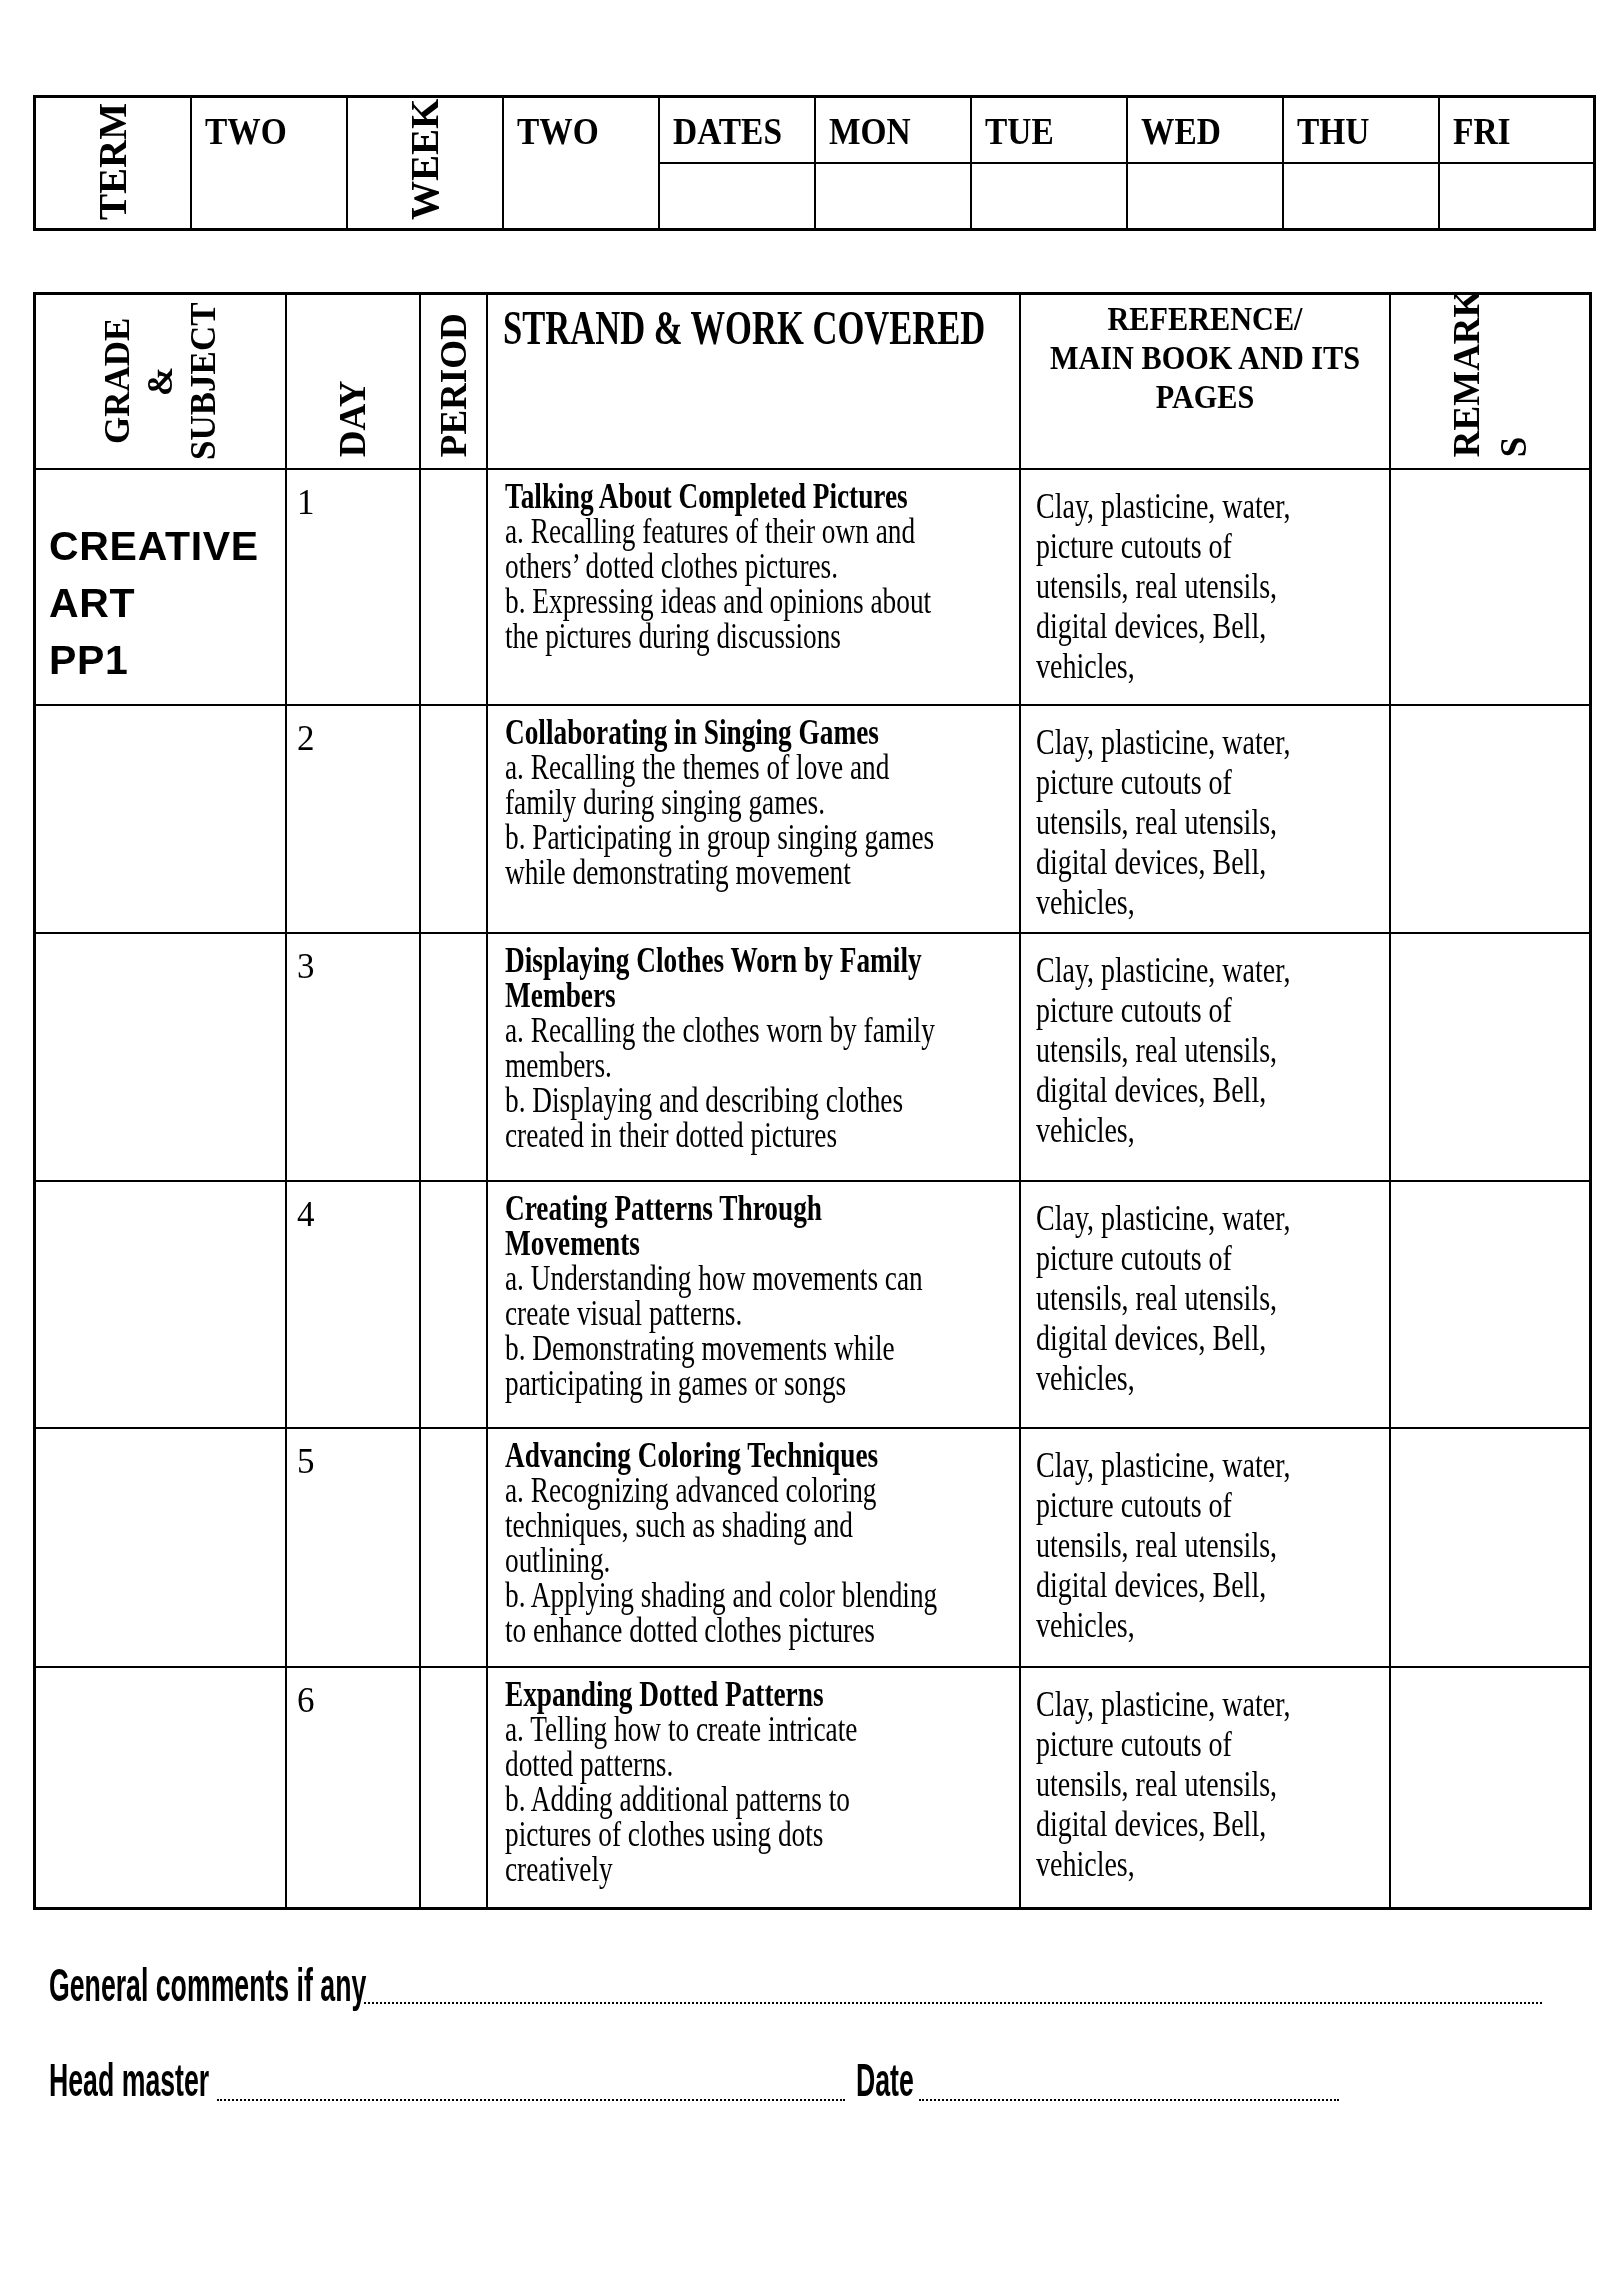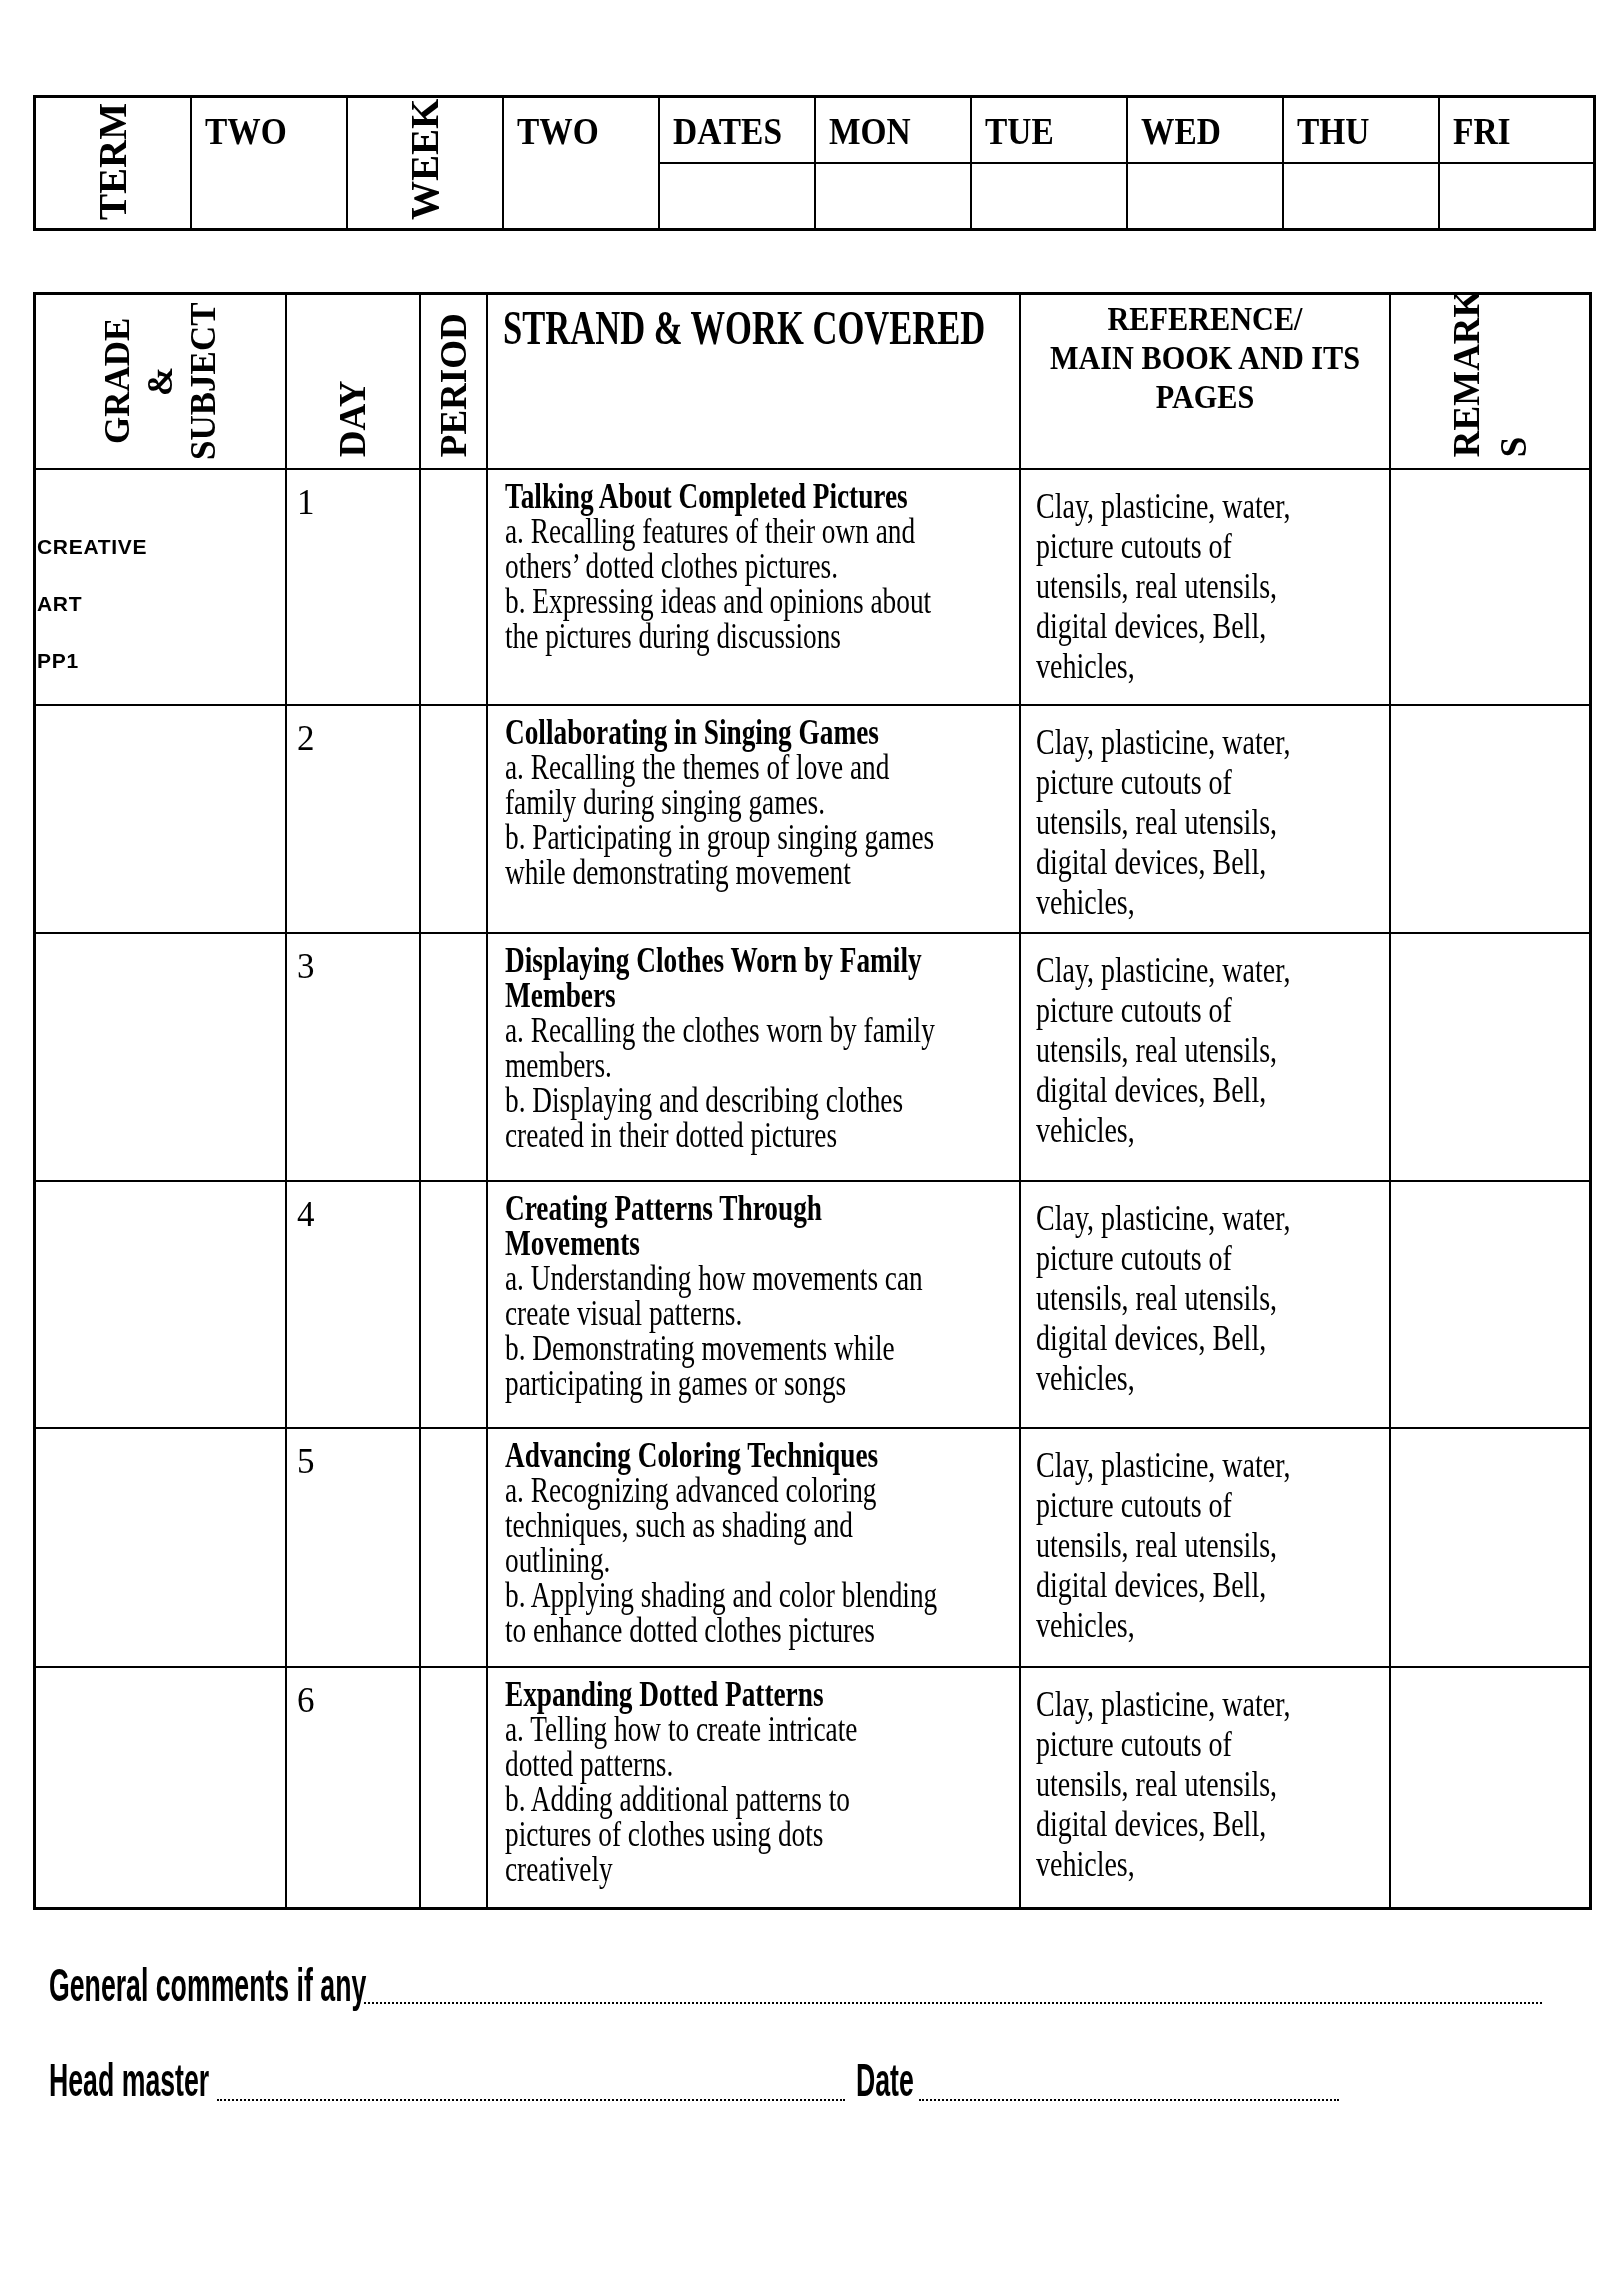--- a/index.html
+++ b/index.html
@@ -32,22 +32,22 @@
   .vhdr2{font-size:37px;height:162px;text-align:left;padding-top:9.2px;line-height:47px;}
   .strandhdr{
     display:inline-block;font-size:48px;font-weight:bold;white-space:nowrap;
     transform:scaleX(0.72);transform-origin:0 0;margin:5.2px 0 0 15.7px;
   }
   .refhdr{
     font-size:34px;font-weight:bold;line-height:39px;text-align:center;
     transform:scaleX(0.89);transform-origin:50% 0;margin-top:3.9px;
   }
   .gradeval{
-    font-family:"Liberation Sans",sans-serif;font-weight:bold;font-size:21px;
-    line-height:57px;letter-spacing:0.7px;margin:48px 0 0 1px;
+    font-family:"Liberation Sans",sans-serif;font-weight:bold;font-size:41px;
+    line-height:57px;letter-spacing:0.7px;margin:48px 0 0 13px;
   }
   .daynum{font-size:35px;margin:13px 0 0 10.5px;}
   .strand{margin:8.5px 0 0 17px;transform:scaleX(0.78);transform-origin:0 0;}
   .strand div{font-size:35px;line-height:35px;white-space:nowrap;}
   .strand-title{font-weight:bold;}
   .refbody{margin:17px 0 0 15.7px;transform:scaleX(0.80);transform-origin:0 0;}
   .refbody div{font-size:35px;line-height:40px;white-space:nowrap;}
 
   
   .ftr-label{

